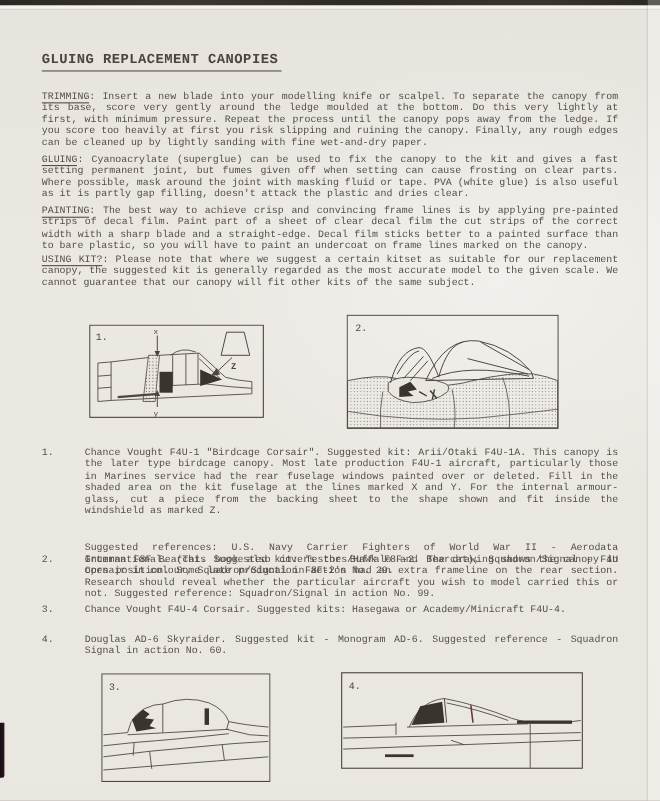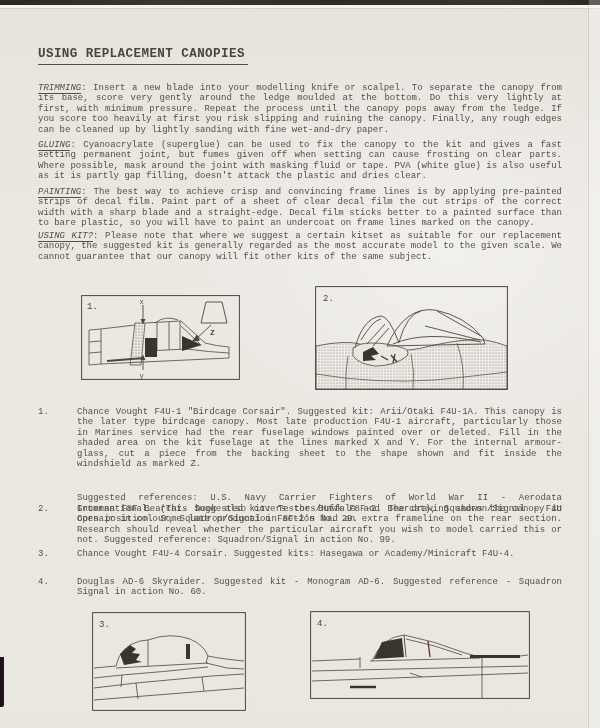--- a/index.html
+++ b/index.html
@@ -20,42 +20,42 @@
   .crease-right{position:absolute;left:588px;top:0;width:1px;height:728px;background:rgba(110,105,95,0.18);}
   .crease-right2{position:absolute;left:589px;top:0;width:11px;height:728px;background:rgba(255,255,255,0.25);}
 
   .title{
     position:absolute;left:38px;top:47px;margin:0;
     font-size:12.6px;font-weight:600;letter-spacing:0.4px;line-height:14px;
     color:#4a453e;border-bottom:1.2px solid #55504a;padding:0 3px 3px 0;display:inline-block;
   }
   .sec{position:absolute;left:38px;width:524px;margin:0;
     font-size:9px;line-height:10.4px;text-align:justify;}
-  .sec .lbl{border-bottom:1px solid #544f48;font-style:italic;}
+  .sec .lbl{border-bottom:1px solid #544f48;}
   .item{position:absolute;left:38px;width:524px;font-size:9px;line-height:10.4px;}
   .item .num{position:absolute;left:0;top:0;}
   .item .itxt{margin-left:39px;text-align:justify;}
   .item .itxt p{margin:0;}
   .item .itxt p + p{margin-top:24px;font-family:Liberation Mono, monospace;}
   .fig{position:absolute;}
   .fig svg{display:block;}
   svg text{font-family:"Liberation Mono","DejaVu Sans Mono",monospace;fill:#4b463f;}
 </style>
 </head>
 <body>
 
 <div class="page">
   <div class="band-top"></div>
   <div class="band-hl"></div>
   <div class="band-shadow"></div>
   <div class="crease-right2"></div>
   <div class="crease-right"></div>
   <div class="edge-left-mark"></div>
 
-  <h1 class="title">USING REPLACEMENT CANOPIES</h1>
+  <h1 class="title">GLUING REPLACEMENT CANOPIES</h1>
 
   <p class="sec" style="top:83px"><span class="lbl">TRIMMING</span><span>: </span><span>Insert a new blade into your modelling knife or scalpel. To separate the canopy from its base, score very gently around the ledge moulded at the bottom. Do this very lightly at first, with minimum pressure. Repeat the process until the canopy pops away from the ledge. If you score too heavily at first you risk slipping and ruining the canopy. Finally, any rough edges can be cleaned up by lightly sanding with fine wet-and-dry paper.</span></p>
 
   <p class="sec" style="top:140px"><span class="lbl">GLUING</span><span>: </span><span>Cyanoacrylate (superglue) can be used to fix the canopy to the kit and gives a fast setting permanent joint, but fumes given off when setting can cause frosting on clear parts. Where possible, mask around the joint with masking fluid or tape. PVA (white glue) is also useful as it is partly gap filling, doesn't attack the plastic and dries clear.</span></p>
 
   <p class="sec" style="top:187px"><span class="lbl">PAINTING</span><span>: </span><span>The best way to achieve crisp and convincing frame lines is by applying pre-painted strips of decal film. Paint part of a sheet of clear decal film the cut strips of the correct width with a sharp blade and a straight-edge. Decal film sticks better to a painted surface than to bare plastic, so you will have to paint an undercoat on frame lines marked on the canopy.</span></p>
 
   <p class="sec" style="top:231px"><span class="lbl">USING KIT?</span><span>: </span><span>Please note that where we suggest a certain kitset as suitable for our replacement canopy, the suggested kit is generally regarded as the most accurate model to the given scale. We cannot guarantee that our canopy will fit other kits of the same subject.</span></p>
 
   <div class="fig" style="left:81px;top:295px">

